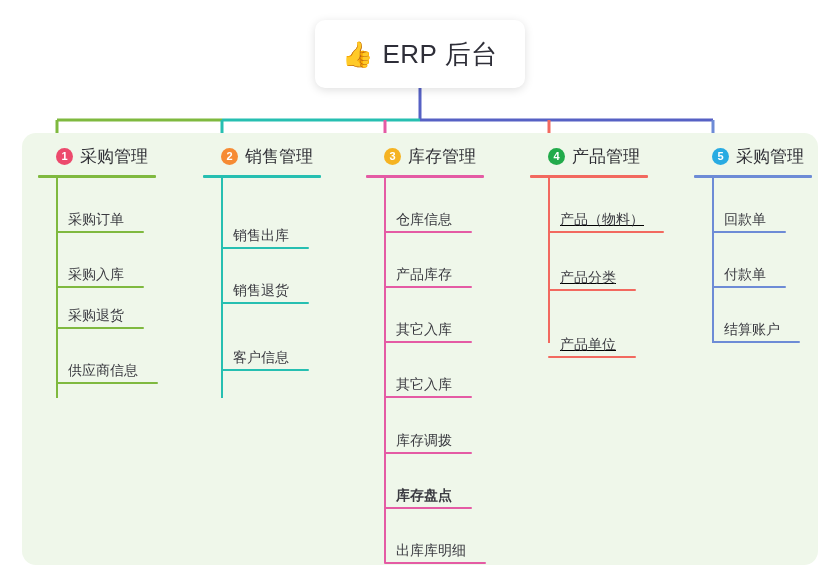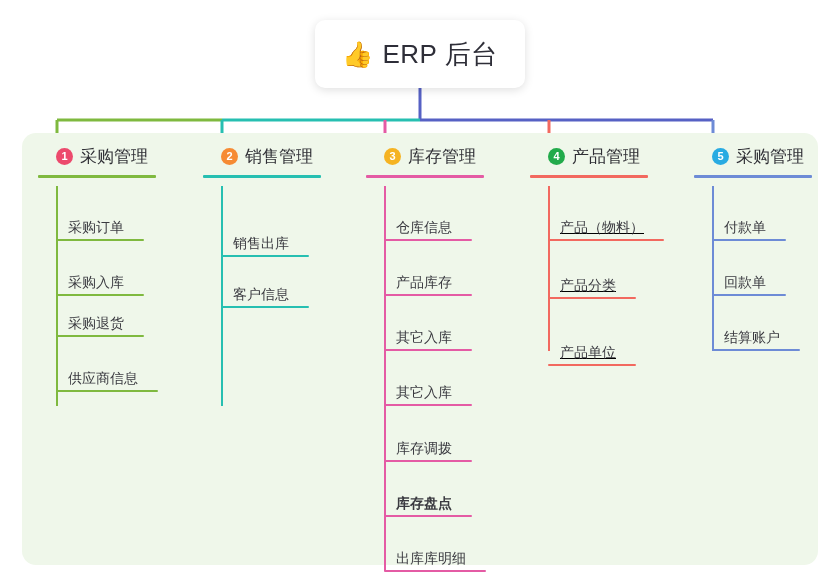--- a/index.html
+++ b/index.html
@@ -96,21 +96,21 @@
   }
   .col-rule {
     height: 3px;
     margin-top: 6px;
     border-radius: 1px;
   }
 
   
   .items {
     position: relative;
-    margin-top: 8px;
+    margin-top: 0;
   }
   .item {
     position: relative;
     box-sizing: border-box;
     padding-left: 30px;
     display: flex;
     align-items: flex-end;
   }
   .item-label {
     font-size: 14px;
@@ -188,21 +188,25 @@
         <span class="badge" style="background: rgb(246, 139, 52);">2</span>
         <span class="col-title">销售管理</span>
       </div>
       <div class="col-rule" style="width: 118px; background: rgb(38, 191, 177);"></div>
       <div class="items" style="height: 220px;">
         <div class="item-stem" style="height: 220px; background: rgb(38, 191, 177);"></div>
         <div class="item" style="height: 71px;">
           <span class="item-label">销售出库</span>
           <div class="item-rule" style="width: 88px; background: rgb(38, 191, 177);"></div>
         </div>
-        <div class="item" style="height: 51px; text-align: center;">
+        <div class="item" style="height: 55px;">
+          <span class="item-label">销售退货</span>
+          <div class="item-rule" style="width: 88px; background: rgb(38, 191, 177);"></div>
+        </div>
+        <div class="item" style="height: 67px; text-align: center;">
           <span class="item-label">客户信息</span>
           <div class="item-rule" style="width: 88px; background: rgb(38, 191, 177);"></div>
         </div>
       </div>
     </div>
     <div class="column" style="left: 366px;">
       <div class="col-header">
         <span class="badge" style="background: rgb(245, 179, 34);">3</span>
         <span class="col-title">库存管理</span>
       </div>
@@ -263,26 +267,26 @@
     </div>
     <div class="column" style="left: 694px;">
       <div class="col-header">
         <span class="badge" style="background: rgb(41, 171, 226);">5</span>
         <span class="col-title">采购管理</span>
       </div>
       <div class="col-rule" style="width: 118px; background: rgb(109, 139, 214);"></div>
       <div class="items" style="height: 165px;">
         <div class="item-stem" style="height: 165px; background: rgb(109, 139, 214);"></div>
         <div class="item" style="height: 55px;">
+          <span class="item-label">回款单</span>
+          <div class="item-rule" style="width: 74px; background: rgb(109, 139, 214);"></div>
+        </div>
+        <div class="item" style="height: 55px;">
           <span class="item-label">付款单</span>
           <div class="item-rule" style="width: 74px; background: rgb(109, 139, 214);"></div>
         </div>
         <div class="item" style="height: 55px;">
-          <span class="item-label">回款单</span>
-          <div class="item-rule" style="width: 74px; background: rgb(109, 139, 214);"></div>
-        </div>
-        <div class="item" style="height: 55px;">
           <span class="item-label">结算账户</span>
           <div class="item-rule" style="width: 88px; background: rgb(109, 139, 214);"></div>
         </div>
       </div>
     </div>
   </div>
 
 </body></html>

